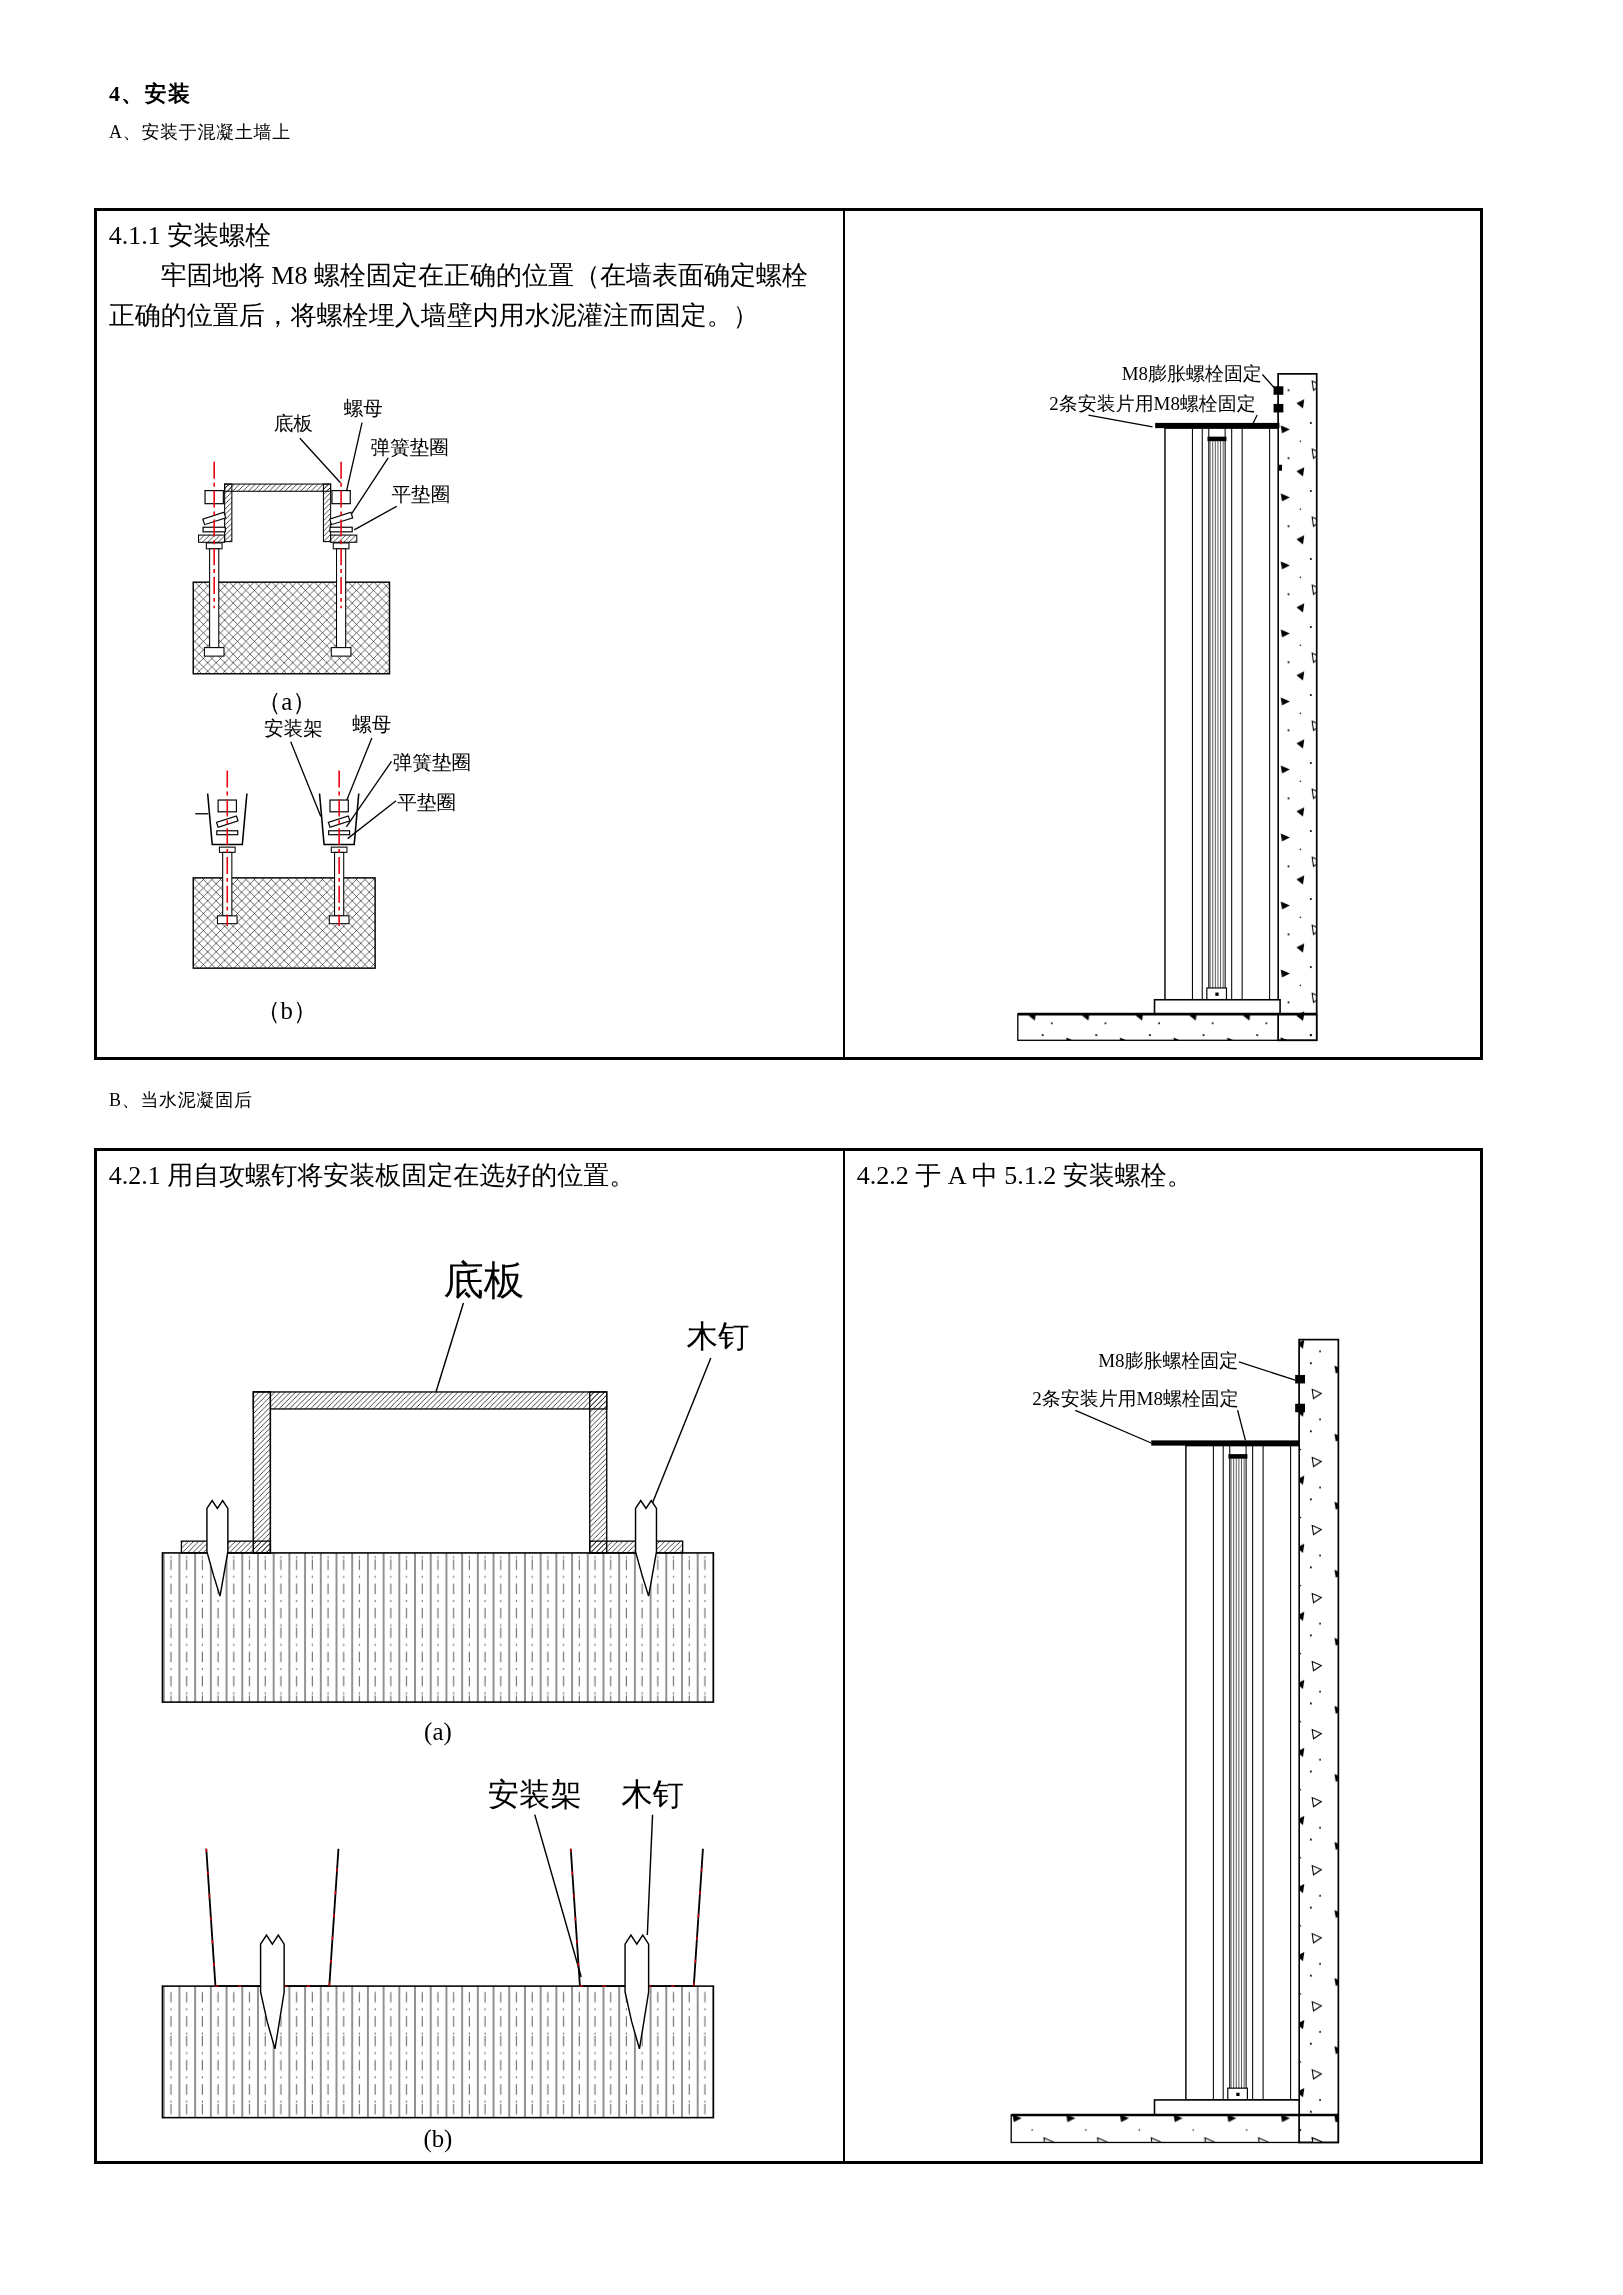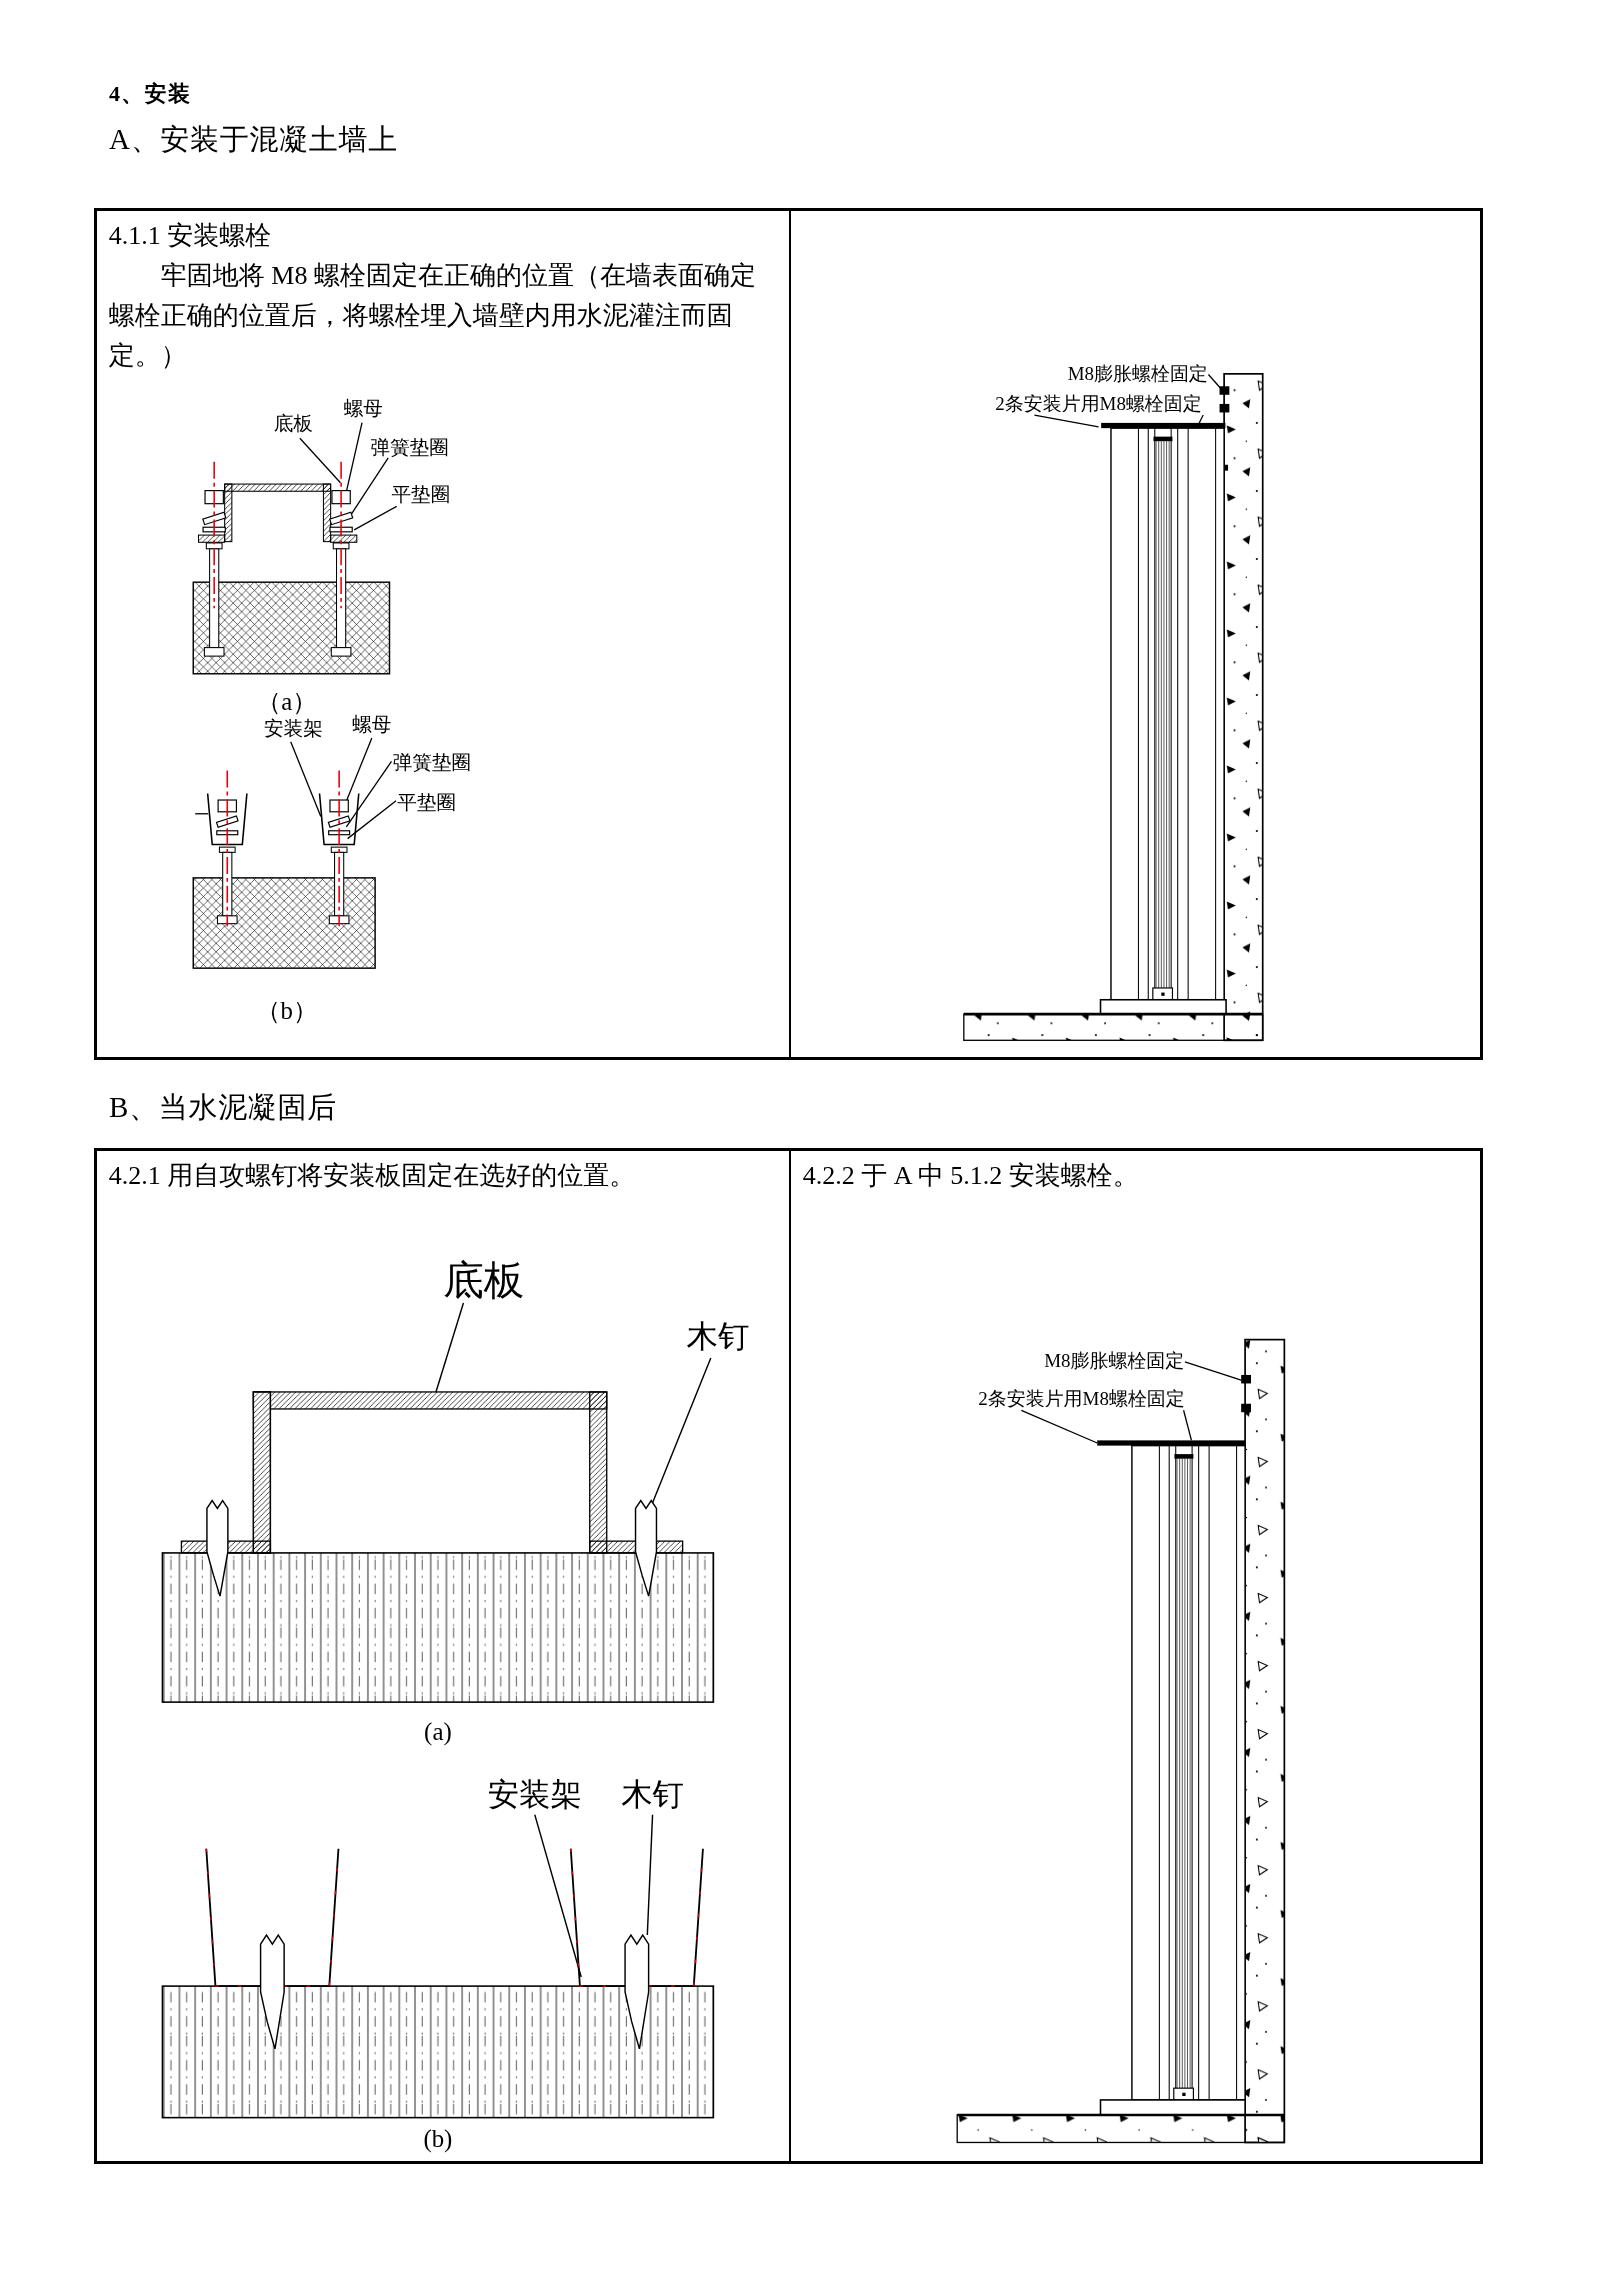--- a/index.html
+++ b/index.html
@@ -1,24 +1,24 @@
 <!DOCTYPE html>
 <html style="font-size:10.5px"><head>
 <meta charset="utf-8">
 <style>
   html,body{margin:0;padding:0;background:#ffffff;}
   body{font-family:"Liberation Serif","DejaVu Serif",serif;color:#000;}
   .page{position:relative;width:1623px;height:2295px;background:#fff;overflow:hidden;}
   .doc-title{position:absolute;left:109px;top:79px;font-size:22px;font-weight:bold;letter-spacing:1.3px;}
-  .sec-head{position:absolute;font-size:29px;letter-spacing:0.7px;}
+  .sec-head{position:absolute;font-size:18px;letter-spacing:0.7px;}
   .tbl{position:absolute;left:94px;width:1389px;border:3.3px solid #000;display:flex;box-sizing:border-box;background:#fff;}
   .tbl-1{top:208px;height:852px;}
   .tbl-2{top:1139px;height:1016px;margin-top:9px;}
   .cell{position:relative;box-sizing:border-box;}
-  .cell-l{width:694px;border-right:2.6px solid #000;}
+  .cell-l{width:748px;border-right:2.6px solid #000;}
   .cell-r{flex:1;}
   .cell p{margin:0;font-size:26px;line-height:40px;}
   .pad{position:absolute;left:11.8px;right:9.2px;top:5.2px;}
   .indent{text-indent:2em;}
   svg{position:absolute;left:0;}
   svg text{font-family:"Liberation Serif","DejaVu Serif",serif;fill:#000;}
   .lbl{font-size:30px;}
   .lbl-sm{font-size:29px;}
   .lbl-big{font-size:62px;}
   .lbl-med{font-size:48px;}

